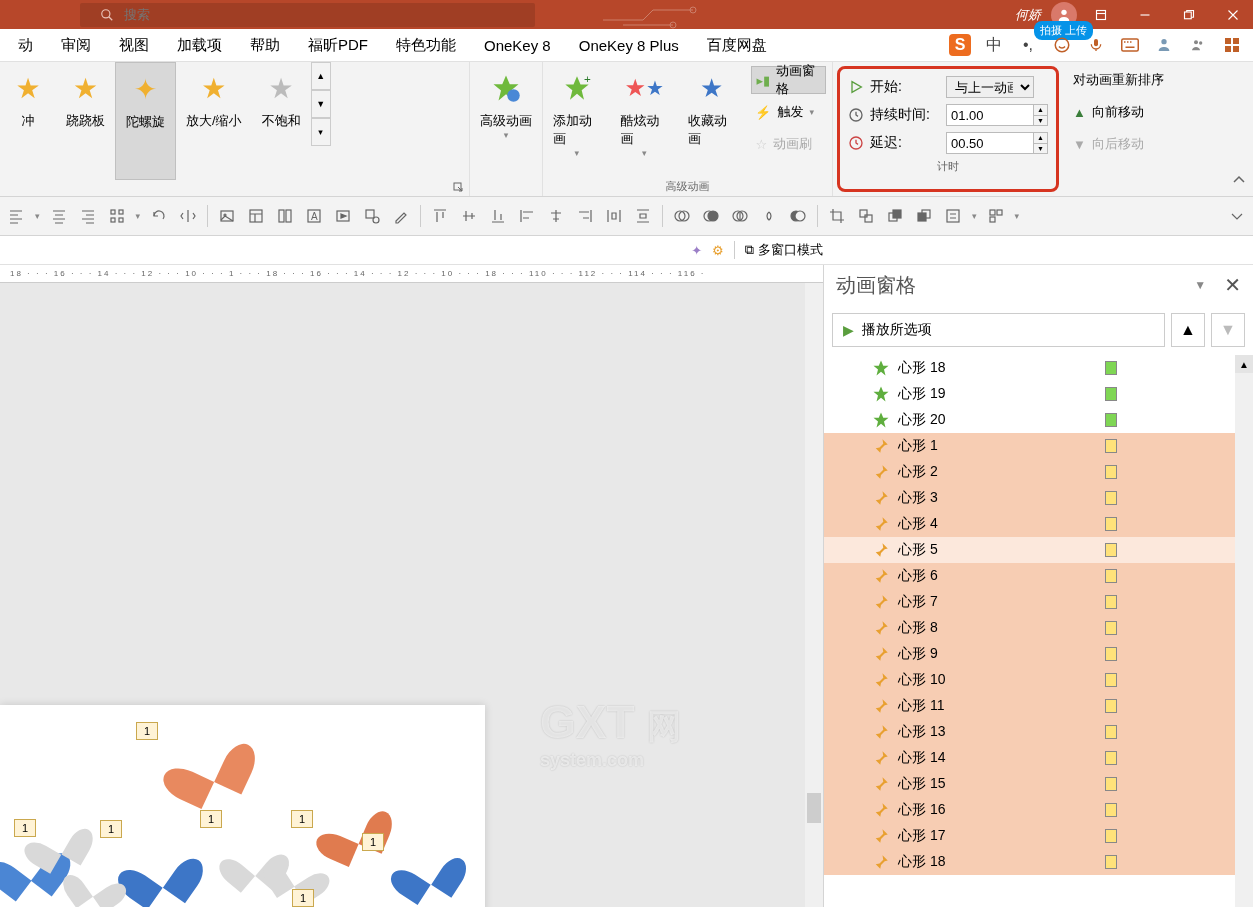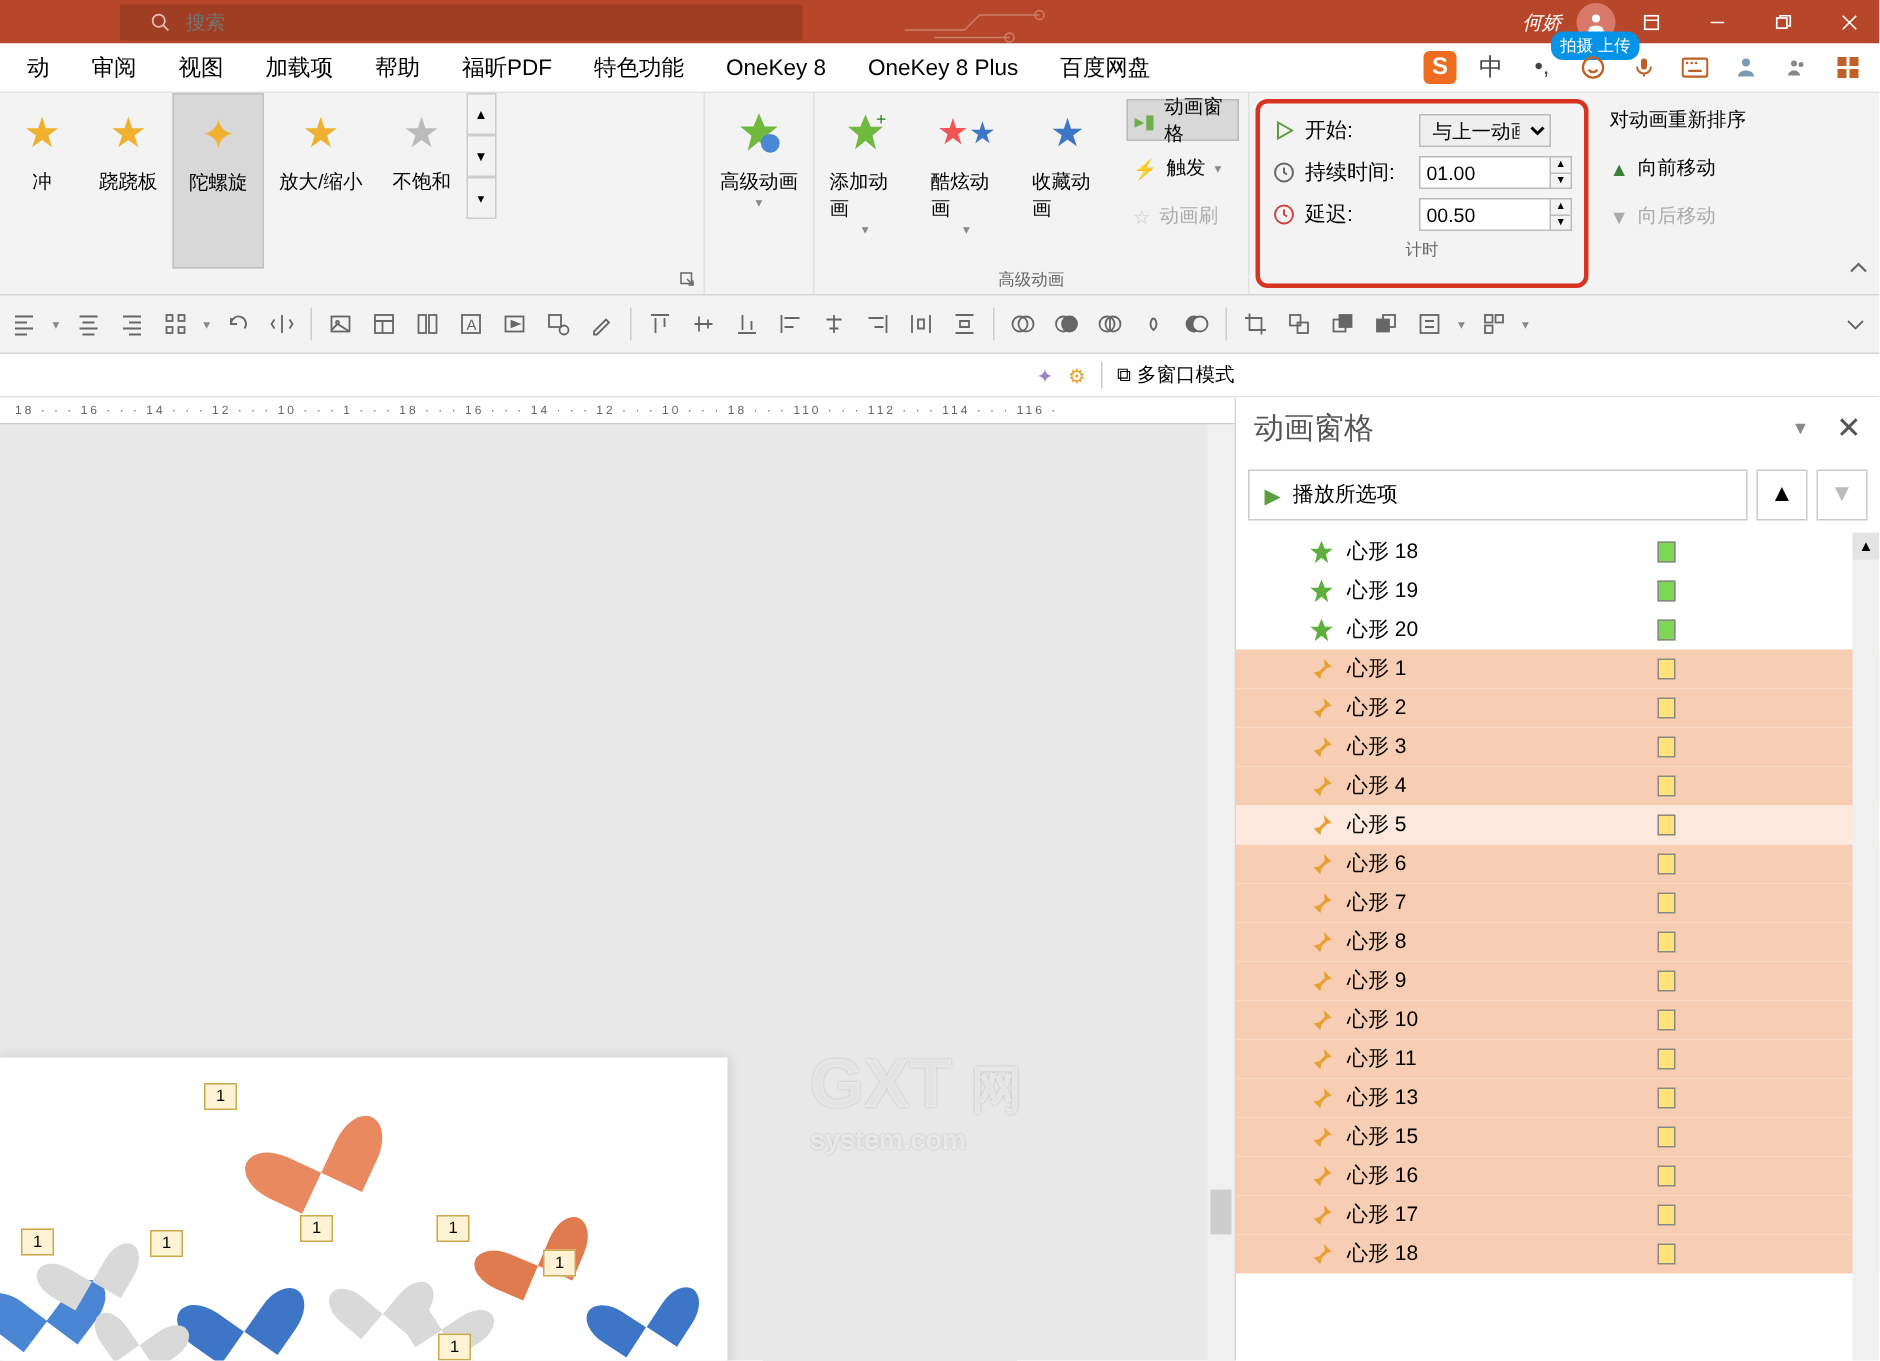--- a/index.html
+++ b/index.html
@@ -737,20 +737,27 @@
           <svg class="ai-icon" viewBox="0 0 24 24">
             <path d="M14 3l7 7-4 1-5 5-1 5-3-3-5 5 5-5-3-3 5-1 5-5z" fill="#e8a030"></path>
           </svg>
           <span>心形 13</span>
           <div class="timeline-block"></div>
         </div>
         <div class="anim-item yellow">
           <svg class="ai-icon" viewBox="0 0 24 24">
             <path d="M14 3l7 7-4 1-5 5-1 5-3-3-5 5 5-5-3-3 5-1 5-5z" fill="#e8a030"></path>
           </svg>
+          <span>心形 14</span>
+          <div class="timeline-block"></div>
+        </div>
+        <div class="anim-item yellow">
+          <svg class="ai-icon" viewBox="0 0 24 24">
+            <path d="M14 3l7 7-4 1-5 5-1 5-3-3-5 5 5-5-3-3 5-1 5-5z" fill="#e8a030"></path>
+          </svg>
           <span>心形 15</span>
           <div class="timeline-block"></div>
         </div>
         <div class="anim-item yellow">
           <svg class="ai-icon" viewBox="0 0 24 24">
             <path d="M14 3l7 7-4 1-5 5-1 5-3-3-5 5 5-5-3-3 5-1 5-5z" fill="#e8a030"></path>
           </svg>
           <span>心形 16</span>
           <div class="timeline-block"></div>
         </div>

